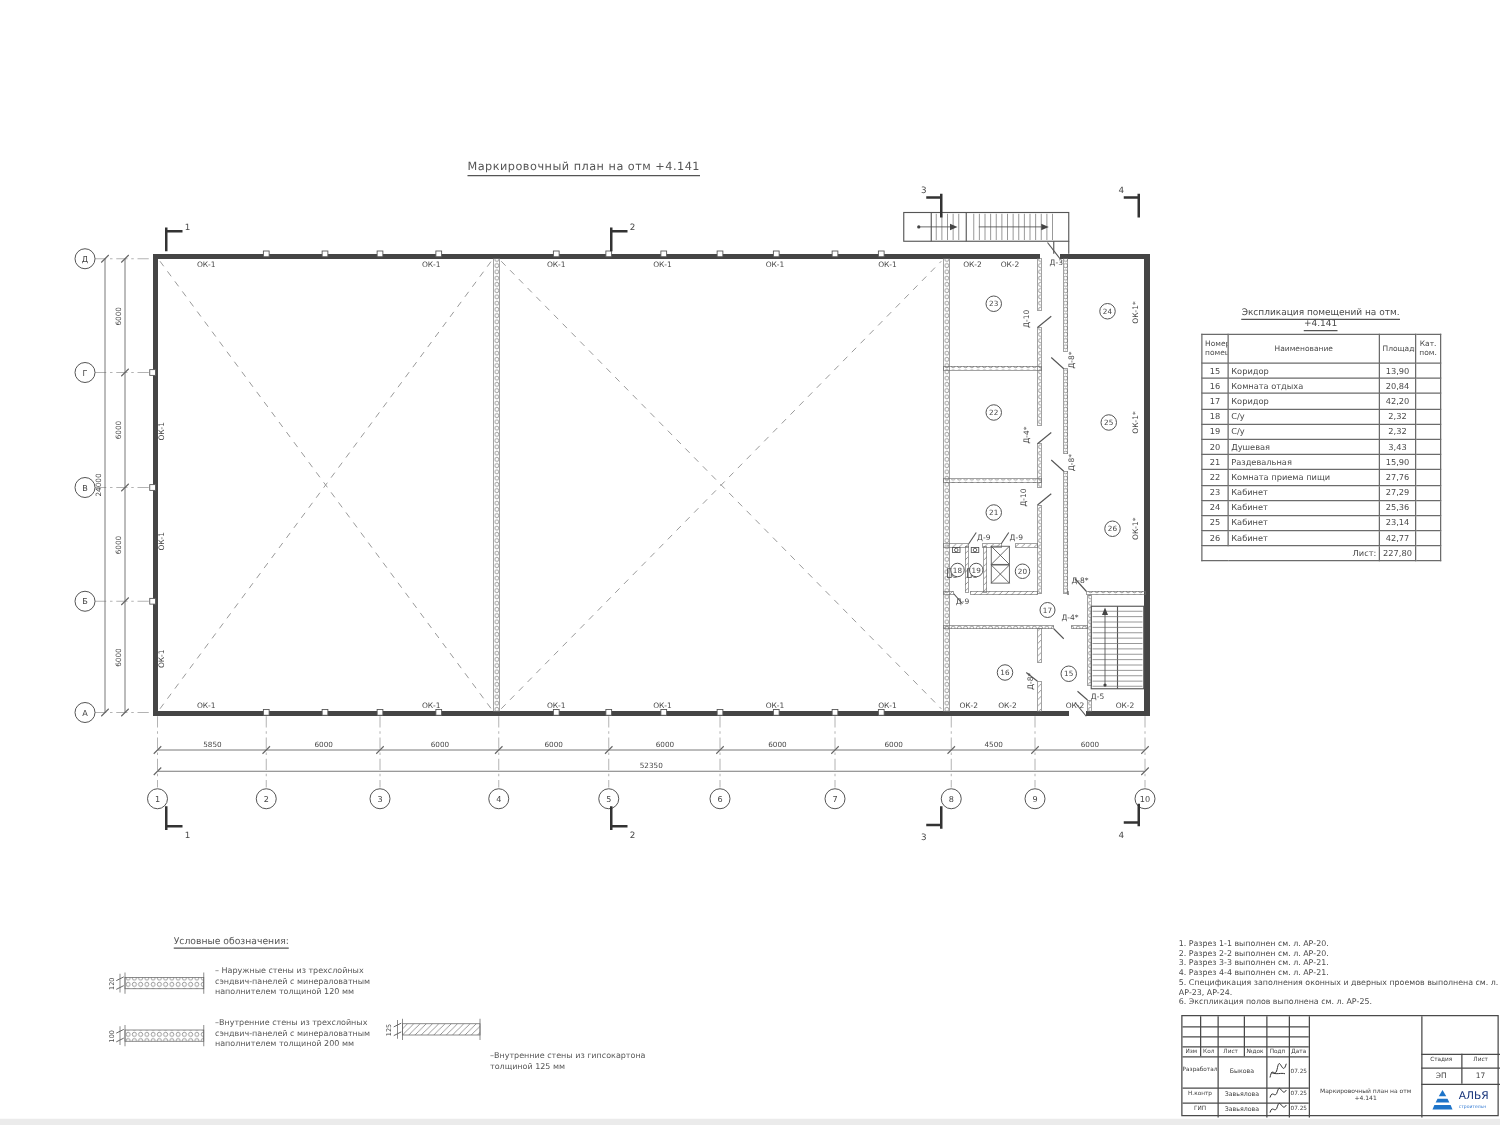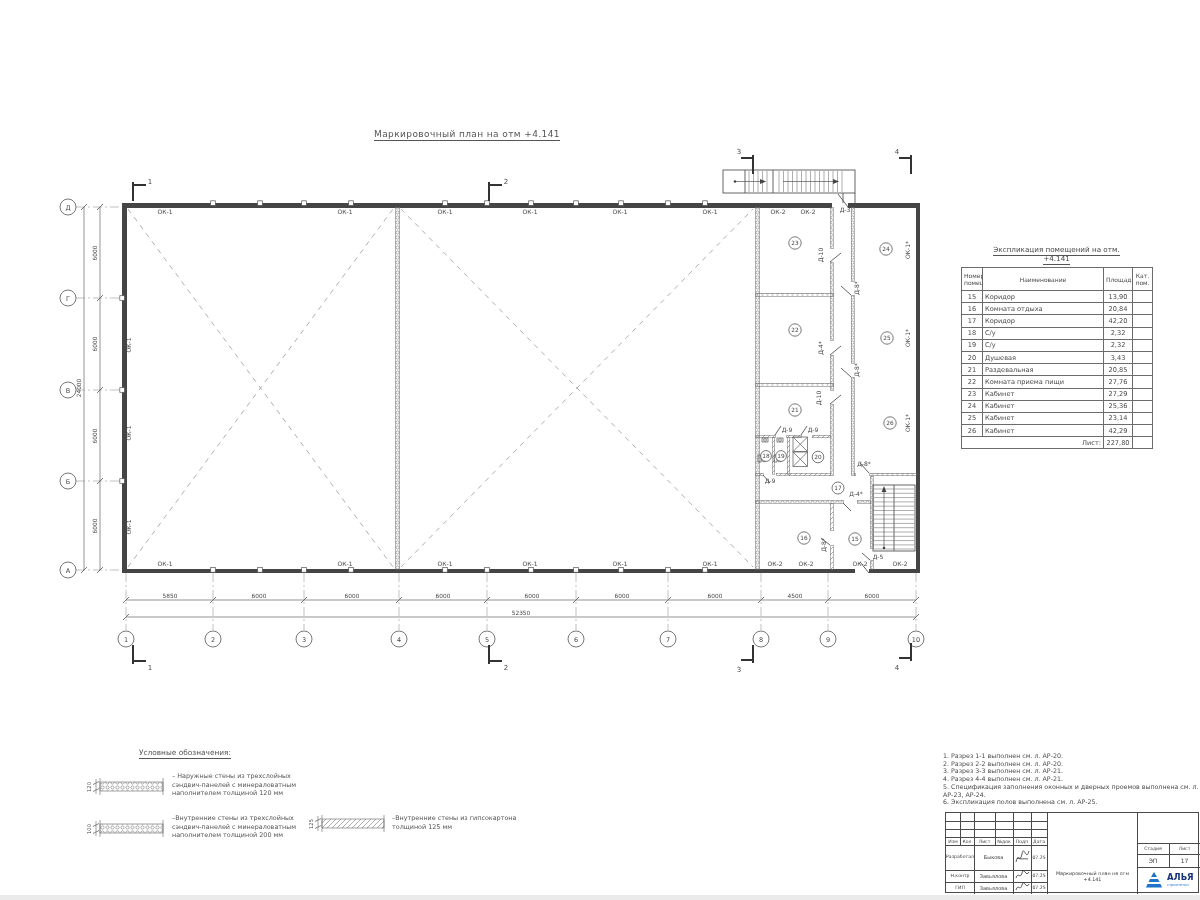--- a/index.html
+++ b/index.html
@@ -403,21 +403,21 @@
         </tr>
     <tr>
           <td class="tnum">20</td>
           <td>Душевая</td>
           <td class="tarea">3,43</td>
           <td></td>
         </tr>
     <tr>
           <td class="tnum">21</td>
           <td>Раздевальная</td>
-          <td class="tarea">20,85</td>
+          <td class="tarea">15,90</td>
           <td></td>
         </tr>
     <tr>
           <td class="tnum">22</td>
           <td>Комната приема пищи</td>
           <td class="tarea">27,76</td>
           <td></td>
         </tr>
     <tr>
           <td class="tnum">23</td>
@@ -433,42 +433,42 @@
         </tr>
     <tr>
           <td class="tnum">25</td>
           <td>Кабинет</td>
           <td class="tarea">23,14</td>
           <td></td>
         </tr>
     <tr>
           <td class="tnum">26</td>
           <td>Кабинет</td>
-          <td class="tarea">42,29</td>
+          <td class="tarea">42,77</td>
           <td></td>
         </tr>
     <tr>
           <td colspan="2" class="tright">Лист:</td>
           <td class="tarea">227,80</td>
           <td></td>
         </tr>
   </tbody>
     </table>
 </div>
 
 <div class="abs ctr" id="legend-title">
   <span class="u">Условные обозначения:</span>
 </div>
 <div class="abs leg-txt pre" style="left:172px;top:772px;width:140px">– Наружные стены из трехслойных
 сэндвич-панелей с минераловатным
 наполнителем толщиной 120 мм</div>
 <div class="abs leg-txt pre" style="left:172px;top:814px;width:140px">–Внутренние стены из трехслойных
 сэндвич-панелей с минераловатным
 наполнителем толщиной 200 мм</div>
-<div class="abs leg-txt pre" style="left:392px;top:814px;width:130px">–Внутренние стены из гипсокартона
+<div class="abs leg-txt pre" style="left:392px;top:840px;width:130px">–Внутренние стены из гипсокартона
 толщиной 125 мм</div>
 
 <div class="abs" id="notes">
   <div>1. Разрез 1-1 выполнен см. л. АР-20.</div>
   <div>2. Разрез 2-2 выполнен см. л. АР-20.</div>
   <div>3. Разрез 3-3 выполнен см. л. АР-21.</div>
   <div>4. Разрез 4-4 выполнен см. л. АР-21.</div>
   <div>5. Спецификация заполнения оконных и дверных проемов выполнена см. л. АР-23, АР-24.</div>
   <div>6. Экспликация полов выполнена см. л. АР-25.</div>
 </div>
@@ -525,17 +525,17 @@
   <div class="tb-txt" style="left:191px;top:32.5px;width:32px">Стадия</div>
   <div class="tb-txt" style="left:223px;top:32.5px;width:31px">Лист</div>
   <div class="tb-txt" style="left:191px;top:43.5px;width:32px;font-size:6px">ЭП</div>
   <div class="tb-txt" style="left:223px;top:43.5px;width:31px;font-size:6px">17</div>
 
   <svg class="abs" style="left:199px;top:58px" width="18" height="20">
     <polygon points="9,1 12,6 6,6" fill="#1e74c9"></polygon>
     <polygon points="5,8 13,8 14.5,11 3.5,11" fill="#1e74c9"></polygon>
     <polygon points="2.5,13 15.5,13 17,16.5 1,16.5" fill="#1e74c9"></polygon>
   </svg>
-  <div class="abs" style="left:221px;top:59px;font-size:8.5px;font-weight:bold;color:#16337a;white-space:nowrap">АЛЬЯ</div>
+  <div class="abs" style="left:221px;top:59px;font-size:8.5px;font-weight:normal;color:#16337a;white-space:nowrap">АЛЬЯ</div>
   <div class="abs" style="left:221px;top:70px;font-size:3.6px;color:#2f78d2;white-space:nowrap">строительн</div>
 </div>
 
 <div class="abs" id="bottom-strip"></div>
 
 </body></html>

